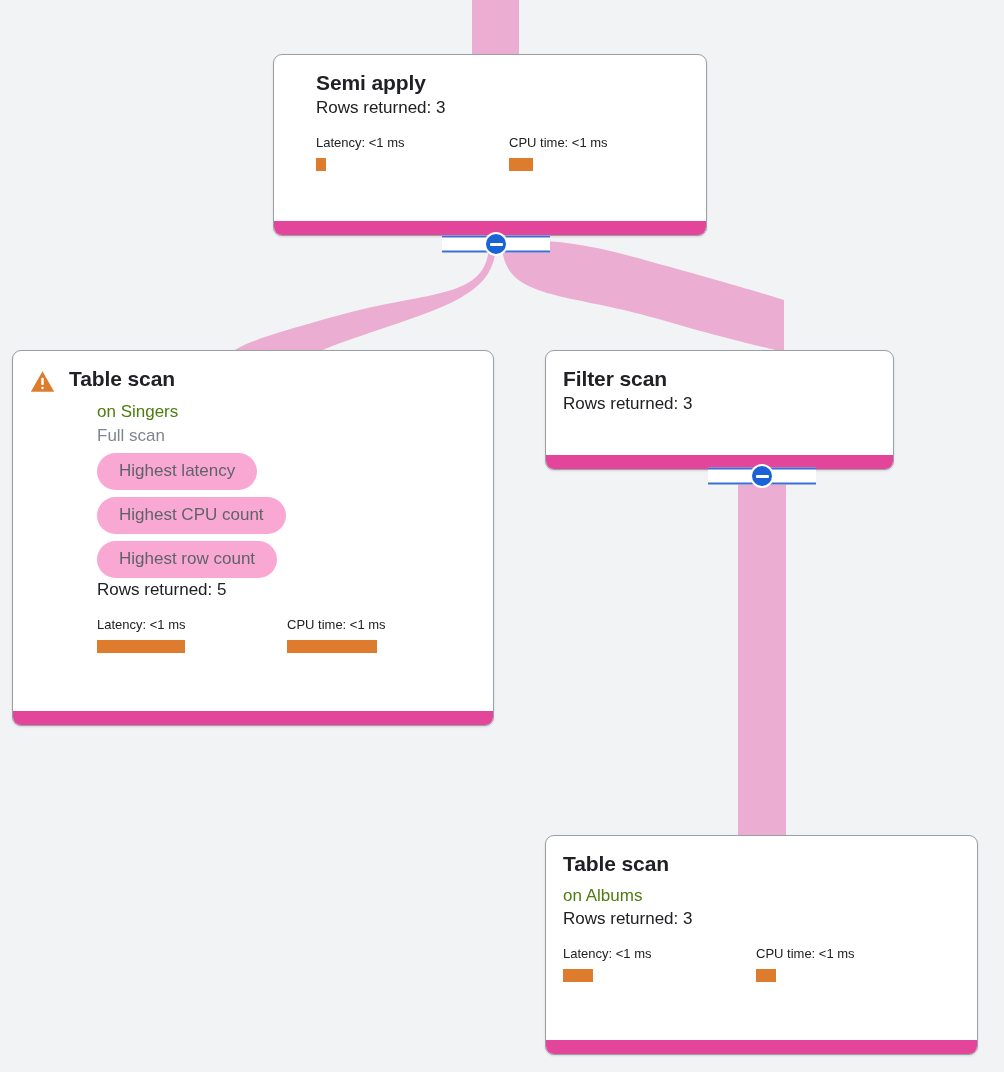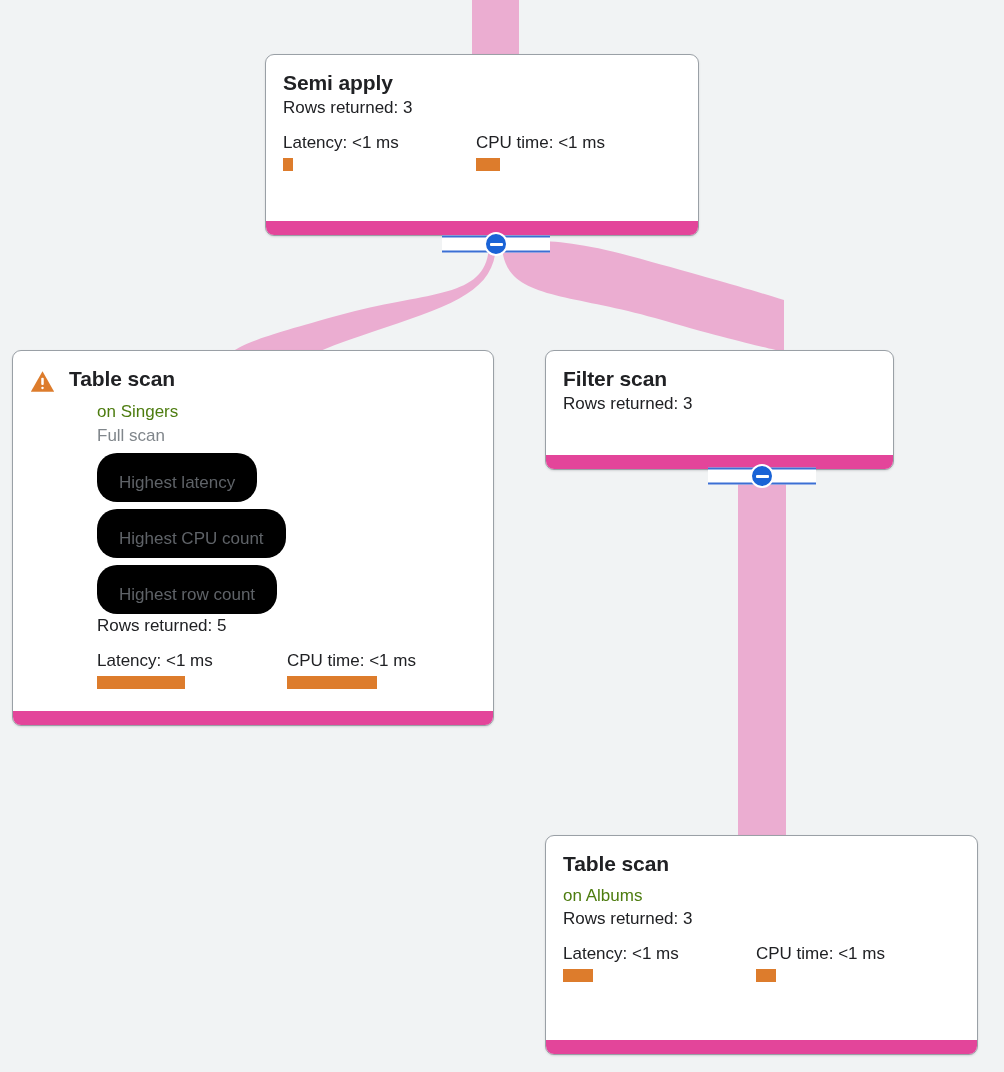--- a/index.html
+++ b/index.html
@@ -28,30 +28,30 @@
     font-size:21px;line-height:26px;font-weight:700;color:#202124;
     letter-spacing:-.1px;
   }
   .warn-icon{width:25px;height:23px;flex:0 0 auto;margin-top:4px;}
   .node-sub{font-size:17px;line-height:23px;color:#4d7c0f;margin-top:7px;}
   .node-sub.muted{color:#80868B;margin-top:1px;}
   .node-rows{font-size:17px;line-height:23px;color:#202124;}
 
   .chips{margin-top:6px;display:flex;flex-direction:column;align-items:flex-start;gap:7px;}
   .chip{
-    background:#000000;color:#5F6368;
+    background:#f9a8d4;color:#5F6368;
     border-radius:20px;
     font-size:17px;line-height:20px;
-    padding:20px 22px 9px 22px;
+    padding:8px 22px 9px 22px;
     white-space:nowrap;
   }
 
   .metrics{display:flex;margin-top:13px;}
   .metric{display:flex;flex-direction:column;}
-  .metric-label{font-size:17px;line-height:22px;color:#202124;white-space:nowrap;}
+  .metric-label{font-size:13px;line-height:22px;color:#202124;white-space:nowrap;}
   .metric-bar{height:13px;background:#DD7C2C;margin-top:4px;}
 
   .node-footer{
     position:absolute;left:0;right:0;bottom:0;height:14px;background:#E3459A;
   }
 
   
   .toggle{
     position:absolute;width:108px;height:26px;
     display:flex;align-items:center;justify-content:center;
@@ -92,21 +92,21 @@
              C 502 300, 565 292, 655 318
              C 730 340, 768 348, 784 352
              L 784 300
              C 752 290, 700 275, 630 256
              C 545 233, 509 243, 509 243
              Z" fill="#EBADD1"></path>
 
     <rect x="738" y="474" width="48" height="370" fill="#EBADD1"></rect>
   </svg>
 
-  <div class="node" id="n-semi" style="left:265px;top:54px;width:434px;height:182px;">
+  <div class="node" id="n-semi" style="left:273px;top:54px;width:434px;height:182px;padding-left:25px;">
     <div class="node-body">
       <div class="node-title-row">
         <div class="node-title">Semi apply</div>
       </div>
       <div class="node-rows">Rows returned: 3</div>
       <div class="metrics">
         <div class="metric" style="width:193px;">
           <span class="metric-label">Latency: &lt;1 ms</span>
           <span class="metric-bar" style="width:10px;"></span>
         </div>

